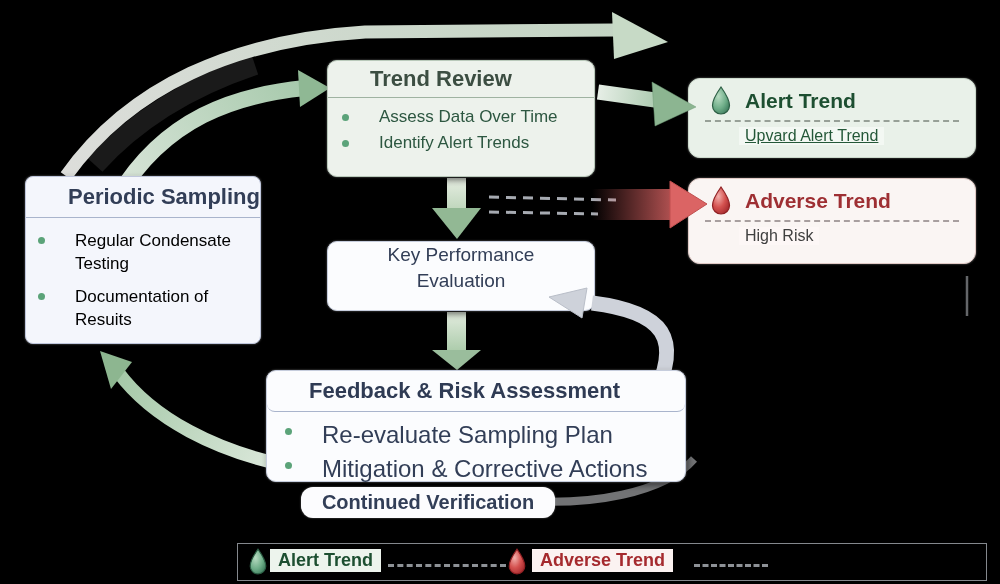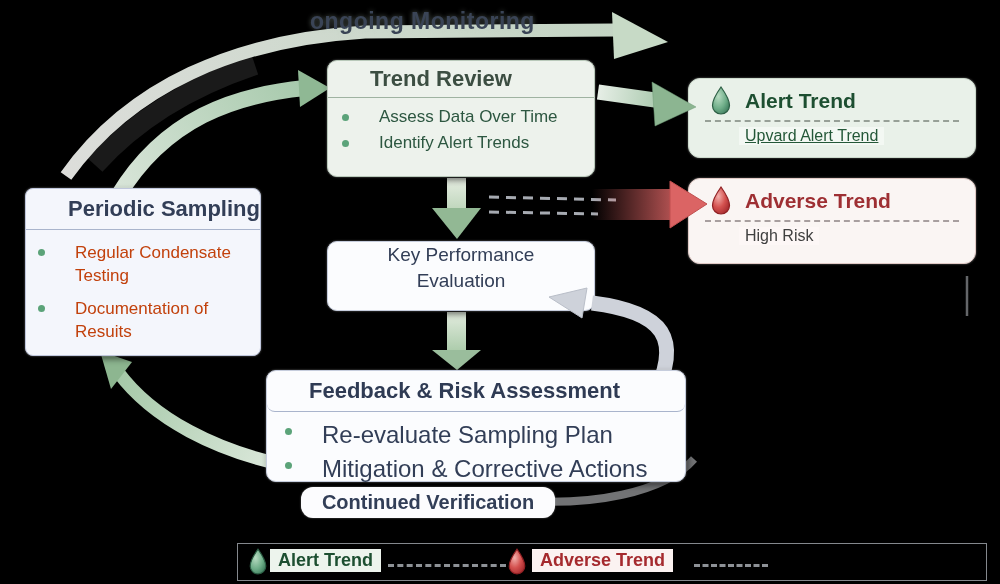--- a/index.html
+++ b/index.html
@@ -17,23 +17,23 @@
   .box-header{text-align:left;font-weight:600;padding-left:42px;}
   .bullet-row{display:flex;align-items:flex-start;margin-bottom:6px;gap:20px;}
   .dot{width:7px;height:7px;border-radius:50%;background:#5ba379;margin:7px 10px 0 6px;flex:none;}
 
   
   #trend-review{left:327px;top:60px;width:266px;height:115px;background:#edf2ec;border:1px solid #b9c9ba;}
   #trend-review .box-header{height:36px;line-height:36px;font-size:22px;color:#3c4e42;border-bottom:1.5px solid #9fb3a1;}
   #trend-review .bullets{padding:9px 4px 0 8px;font-size:17px;color:#2d5741;}
 
   
-  #periodic-sampling{left:25px;top:188px;width:234px;height:166px;background:#f4f6fc;border:1px solid #bfc6dc;border-radius:8px;}
+  #periodic-sampling{left:25px;top:176px;width:234px;height:166px;background:#f4f6fc;border:1px solid #bfc6dc;border-radius:8px;}
   #periodic-sampling .box-header{height:40px;line-height:40px;font-size:22px;color:#323e57;border-bottom:1.5px solid #a9b4cc;}
-  #periodic-sampling .bullets{padding:12px 4px 0 6px;font-size:17px;color:#c2410c;line-height:1.35;}
+  #periodic-sampling .bullets{padding:12px 4px 0 6px;font-size:17px;color:#000000;line-height:1.35;}
   #periodic-sampling .bullet-text{max-width:170px;}
   #periodic-sampling .bullet-row{margin-bottom:10px;}
 
   
   #key-performance{left:327px;top:241px;width:266px;height:68px;background:#fbfcfe;border:1px solid #c6cddd;
        display:flex;justify-content:center;text-align:center;}
   #key-performance .kpe-text{width:220px;font-size:19px;color:#323e57;font-weight:500;line-height:1.35;}
 
   
   #feedback{left:266px;top:370px;width:418px;height:110px;background:#fbfcfe;border:1px solid #c6cddd;z-index:4;}
@@ -226,21 +226,20 @@
         </radialGradient>
           </defs>
         <path d="M12 1 C 12 1 3.5 13 3.5 19.5 a8.5 8.5 0 0 0 17 0 C 20.5 13 12 1 12 1 Z" fill="url(#gdrop2)" stroke="#8f2023" stroke-width="1.2"></path>
       </svg>
       <span class="card-title">Adverse Trend</span>
     </div>
     <div class="card-divider"></div>
     <span class="card-subtitle">High Risk</span>
   </div>
 
-  <div id="ongoing-label">ongoing Monitoring</div>
   <div id="continued-label">Continued Verification</div>
 
   <div id="legend">
     <svg class="abs" id="legend-droplet-green" width="22" height="28" viewBox="0 0 24 30">
       <defs>
           <radialGradient id="gdrop3" cx="35%" cy="35%" r="75%">
         <stop offset="0%" stop-color="#b8dcc2"></stop>
             <stop offset="60%" stop-color="#6fae89"></stop>
             <stop offset="100%" stop-color="#3f7d5e"></stop>
       </radialGradient>

